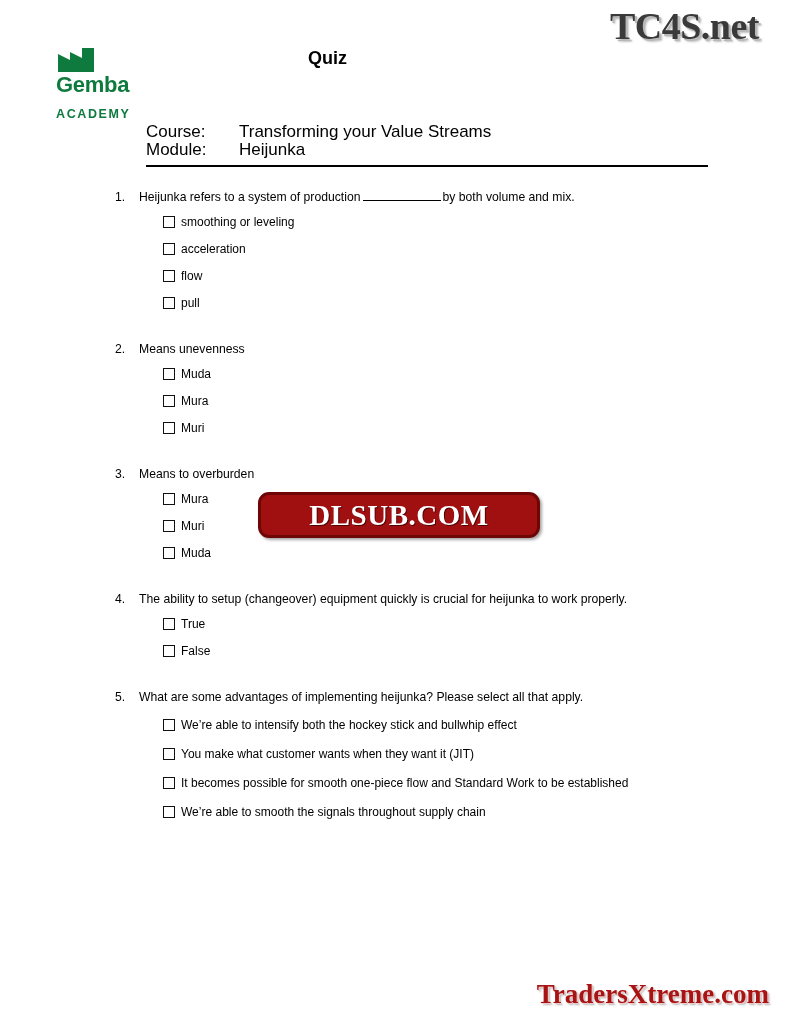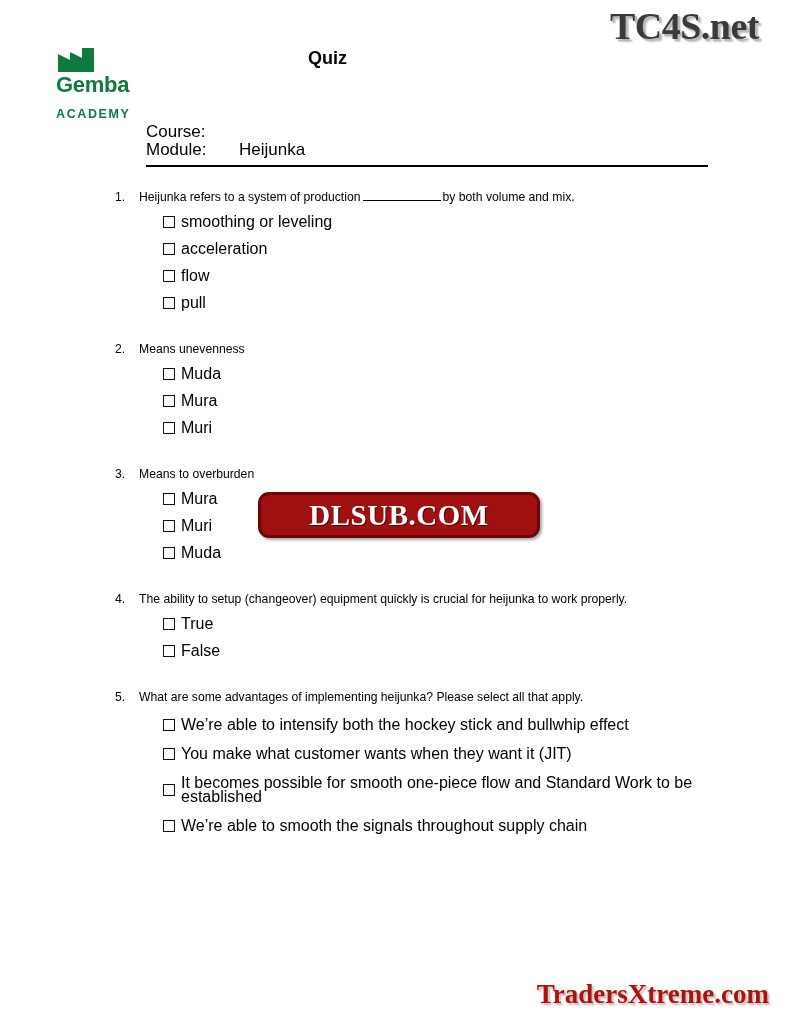--- a/index.html
+++ b/index.html
@@ -153,21 +153,21 @@
     vertical-align: baseline;
   }
   .options {
     margin-top: 10px;
     margin-left: 48px;
   }
   .opt {
     display: flex;
     align-items: center;
     margin-bottom: 13px;
-    font-size: 16px;
+    font-size: 12px;
   }
   .cb {
     width: 10px;
     height: 10px;
     border: 1px solid #111;
     background: #fff;
     margin-right: 6px;
     flex: 0 0 10px;
   }
   .opt-label { line-height: 14px; }
@@ -193,20 +193,21 @@
     <div class="logo-name">Gemba</div>
     <div class="logo-sub">ACADEMY</div>
   </div>
 </div>
 
 <div class="doc-title">Quiz</div>
 
 <div class="meta">
   <div class="meta-row">
     <div class="meta-label">Course:</div>
+    <div>Transforming your Value Streams</div>
   </div>
   <div class="meta-row">
     <div class="meta-label">Module:</div>
     <div>Heijunka</div>
   </div>
   <div class="meta-rule"></div>
 </div>
 
 <div class="wm-mid">
   <span>DLSUB.COM</span>

